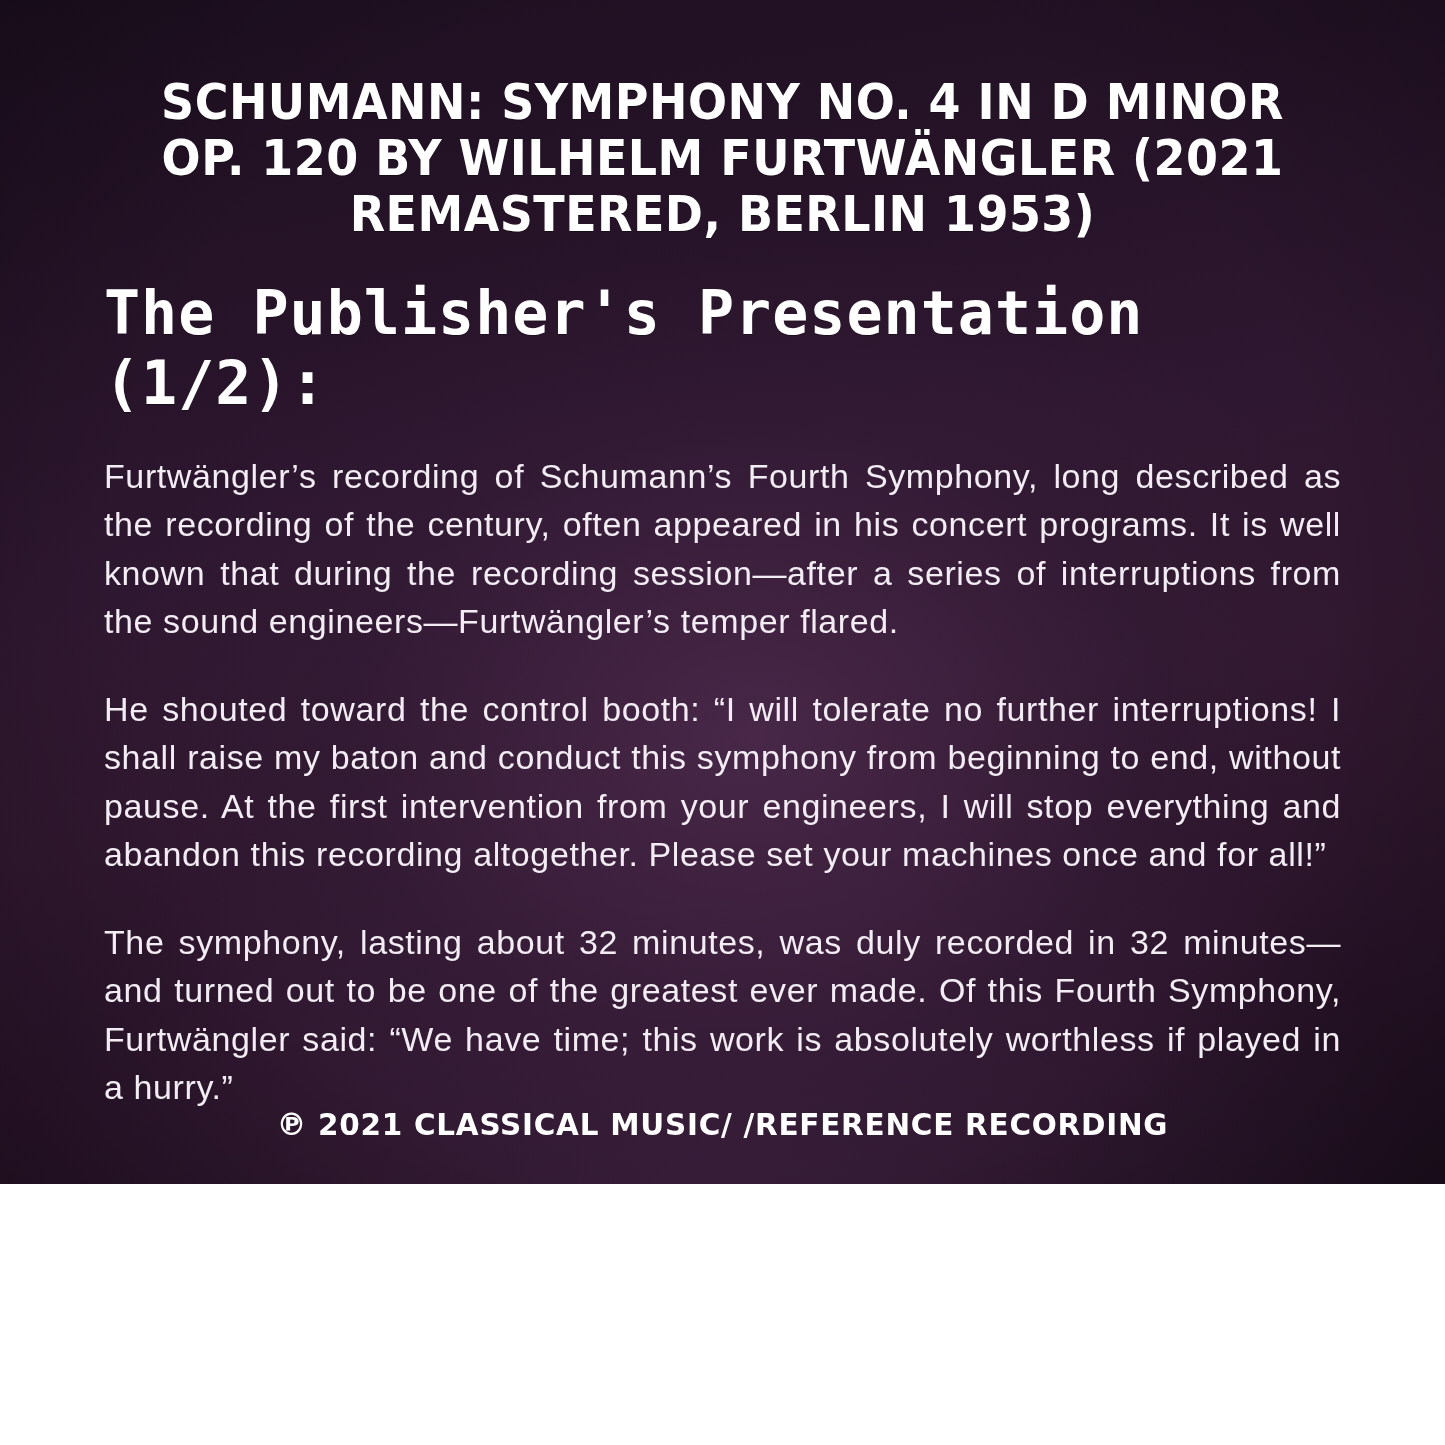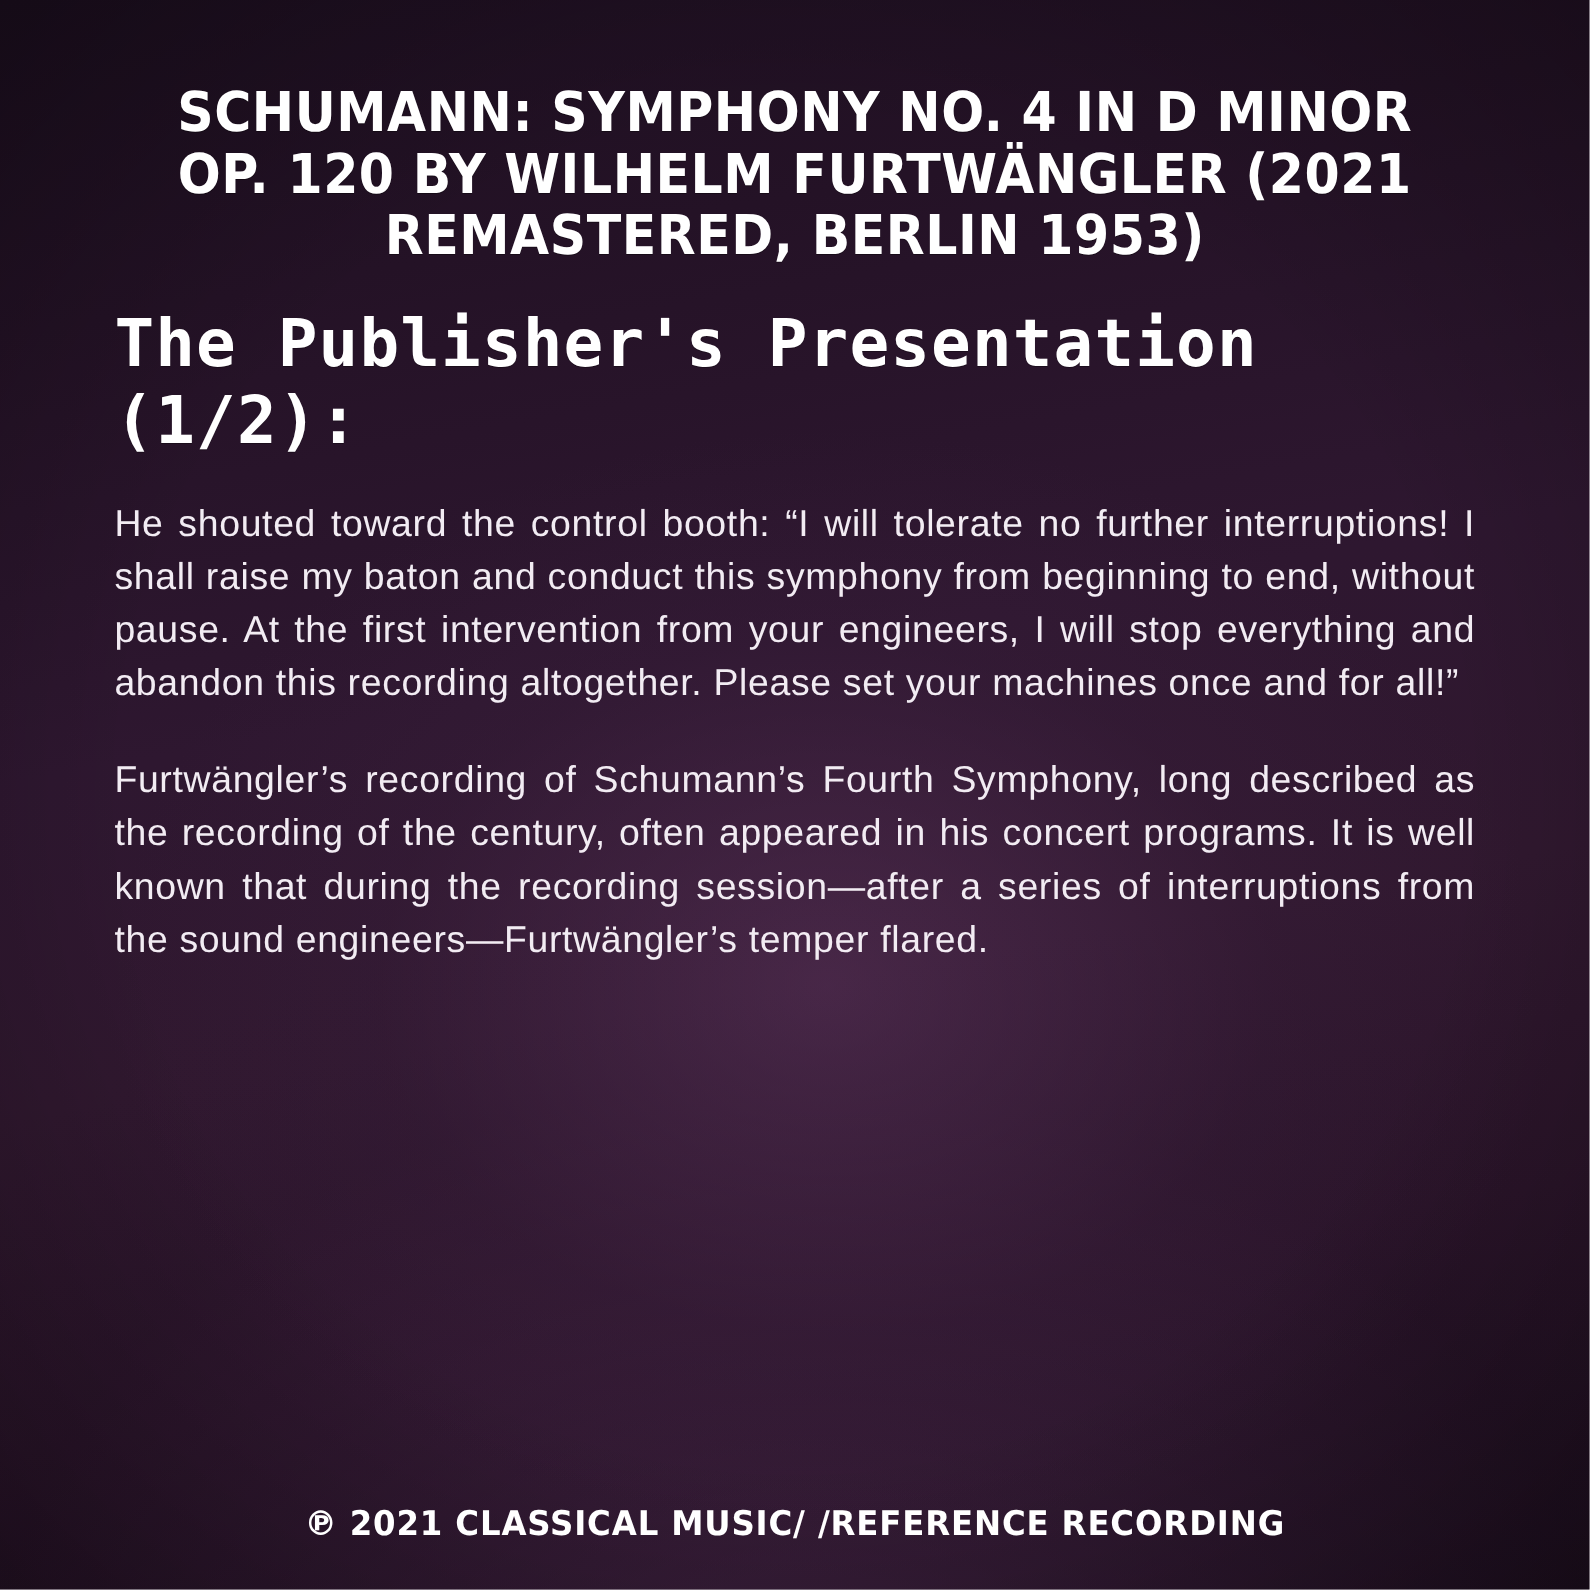--- a/index.html
+++ b/index.html
@@ -8,21 +8,21 @@
   }
   body {
     width: 1445px;
     height: 1445px;
     overflow: hidden;
     font-family: "Liberation Sans", sans-serif;
   }
   .card {
     position: relative;
     width: 1445px;
-    height: 1445px;
+    height: 1184px;
     box-sizing: border-box;
     background:
       radial-gradient(ellipse 900px 700px at 52% 62%, rgba(92, 52, 92, 0.55) 0%, rgba(60, 32, 62, 0.28) 45%, rgba(28, 14, 32, 0.0) 72%),
       radial-gradient(ellipse 1200px 900px at 50% 105%, rgba(74, 40, 76, 0.55) 0%, rgba(40, 20, 45, 0.15) 60%, rgba(20, 10, 24, 0) 80%),
       linear-gradient(170deg, #1d0f20 0%, #241226 18%, #2e1730 42%, #30182f 60%, #2a1429 78%, #1c0e1d 100%);
     overflow: hidden;
   }
   .card::after {
     content: "";
     position: absolute;
@@ -99,20 +99,21 @@
 <body>
 
 <div class="card">
   <div class="inner">
 
     <h1 class="title">SCHUMANN: SYMPHONY NO. 4 IN D MINOR OP. 120 BY WILHELM FURTWÄNGLER (2021 REMASTERED, BERLIN 1953)</h1>
 
     <h2 class="subtitle">The Publisher's Presentation (1/2):</h2>
 
     <div class="body-text">
+      <p>Furtwängler’s recording of Schumann’s Fourth Symphony, long described as the recording of the century, often appeared in his concert programs. It is well known that during the recording session—after a series of interruptions from the sound engineers—Furtwängler’s temper flared.</p>
       <p>He shouted toward the control booth: “I will tolerate no further interruptions! I shall raise my baton and conduct this symphony from beginning to end, without pause. At the first intervention from your engineers, I will stop everything and abandon this recording altogether. Please set your machines once and for all!”</p>
-      <p>Furtwängler’s recording of Schumann’s Fourth Symphony, long described as the recording of the century, often appeared in his concert programs. It is well known that during the recording session—after a series of interruptions from the sound engineers—Furtwängler’s temper flared.</p>
+      <p>The symphony, lasting about 32 minutes, was duly recorded in 32 minutes—and turned out to be one of the greatest ever made. Of this Fourth Symphony, Furtwängler said: “We have time; this work is absolutely worthless if played in a hurry.”</p>
     </div>
 
   </div>
 
   <div class="footer">℗ 2021 CLASSICAL MUSIC/ /REFERENCE RECORDING</div>
 </div>
 
 </body></html>

